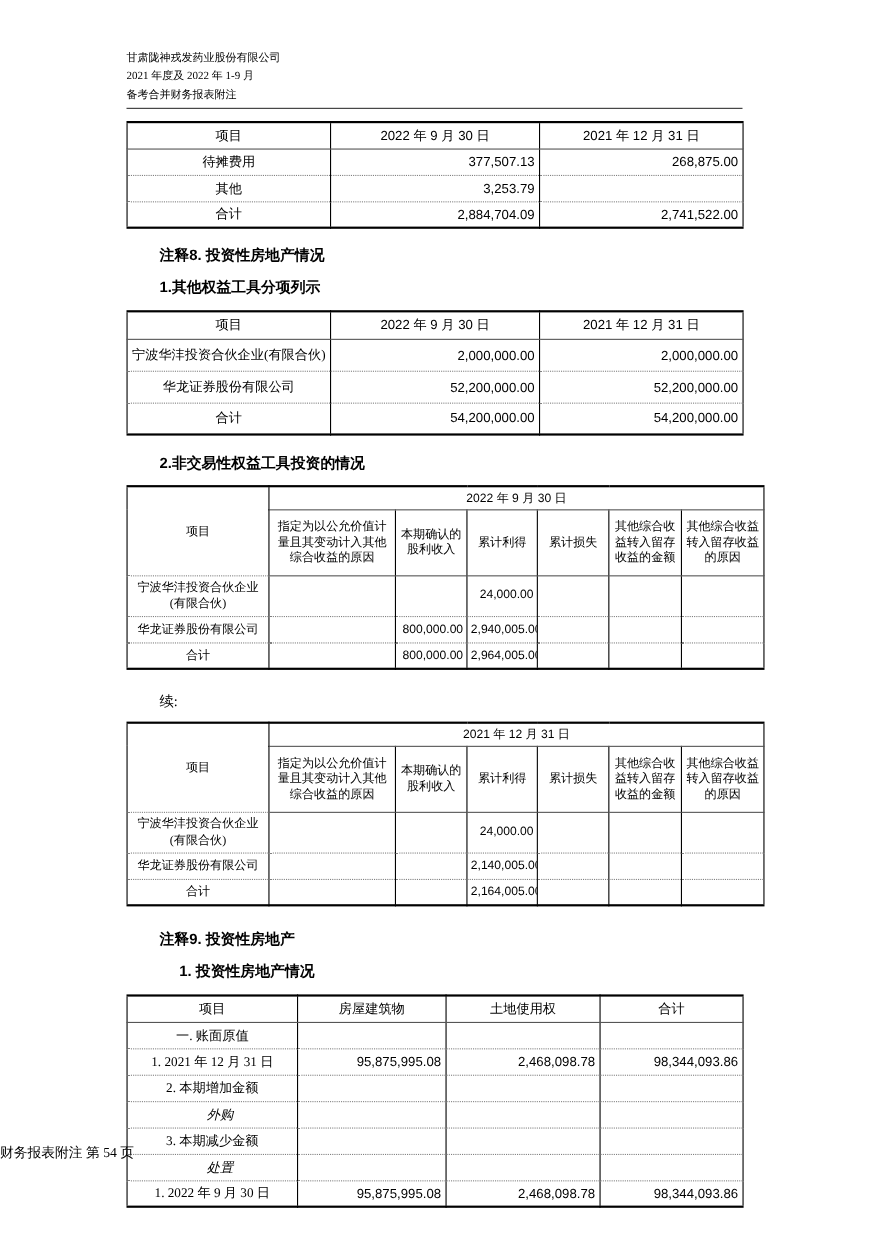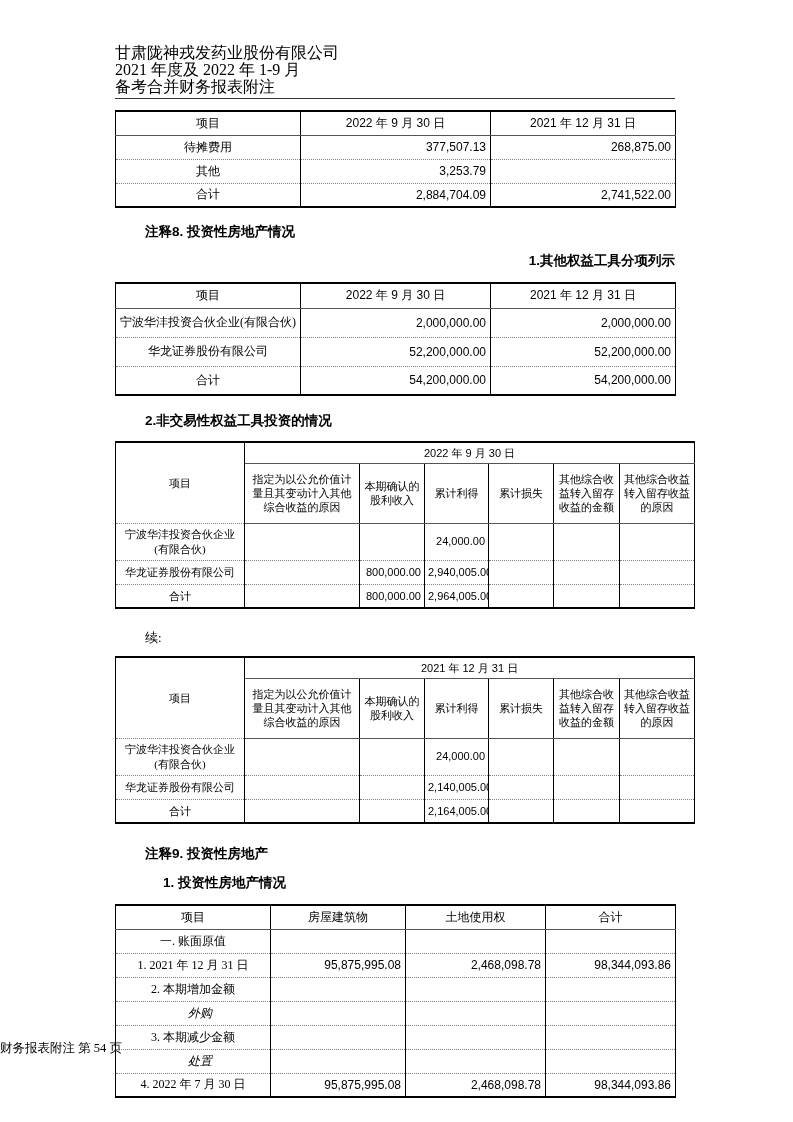--- a/index.html
+++ b/index.html
@@ -9,32 +9,32 @@
     position: relative;
     width: 793px;
     height: 1122px;
     background: #fff;
     padding: 44px 0 0 115px;
     overflow: hidden;
   }
   .content { width: 560px; }
 
   
-  .doc-header { font-size: 16px; line-height: 17px; }
+  .doc-header { font-size: 10px; line-height: 17px; }
   .header-rule { width: 560px; border-bottom: 1.5px solid #333; margin-top: 3px; }
 
   
   .heading {
     font-family: "Liberation Sans", sans-serif;
     font-weight: bold;
     font-size: 13.5px;
     margin-left: 30px;
   }
   .h-note8   { margin-top: 15px; }
-  .h-sub1    { margin-top: 11px; text-align: right; }
+  .h-sub1    { margin-top: 11px; }
   .h-sub2    { margin-top: 16px; }
   .h-cont    { margin-top: 20px; font-family: "Liberation Serif", serif; font-weight: normal; font-size: 13px; }
   .h-note9   { margin-top: 21px; }
   .h-sub9    { margin-top: 11px; margin-left: 48px; }
 
   
   table.t {
     border-collapse: collapse;
     table-layout: fixed;
     width: 560px;
@@ -319,21 +319,21 @@
         <td class="num"></td>
         <td class="num"></td>
       </tr>
       <tr>
         <td class="item indent1">处置</td>
         <td class="num"></td>
         <td class="num"></td>
         <td class="num"></td>
       </tr>
       <tr>
-        <td class="item">4. 2022 年 7 月 30 日</td>
+        <td class="item">1. 2022 年 9 月 30 日</td>
         <td class="num">95,875,995.08</td>
         <td class="num">2,468,098.78</td>
         <td class="num">98,344,093.86</td>
       </tr>
     </tbody>
       </table>
 
   </div>
 
   <div class="footer">财务报表附注 第 54 页</div>

